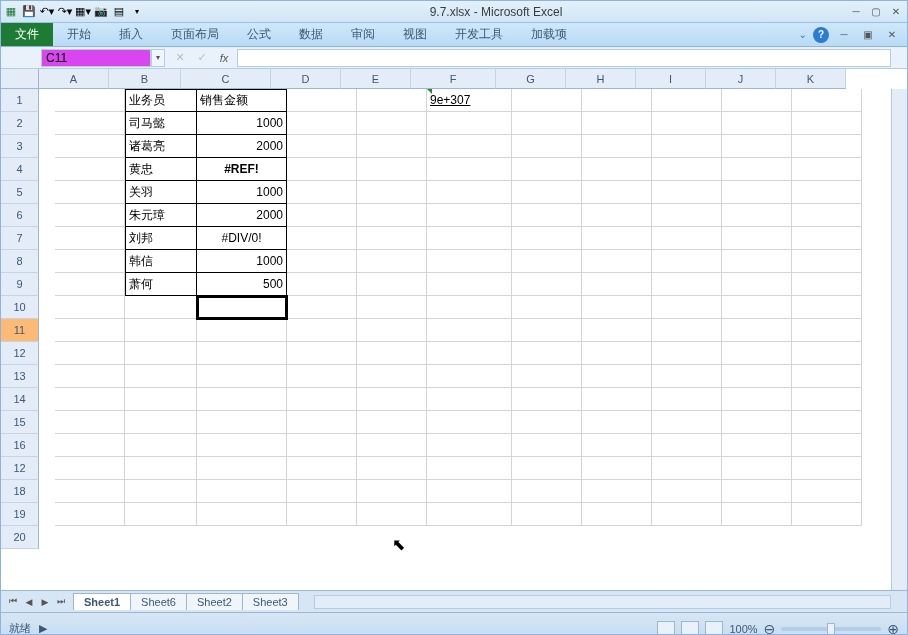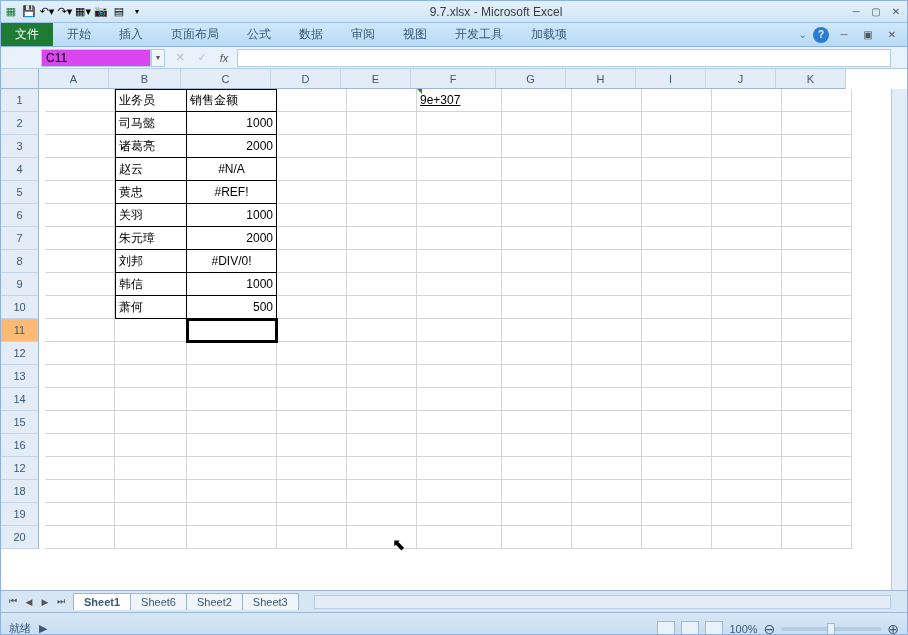--- a/index.html
+++ b/index.html
@@ -21,21 +21,21 @@
 .fx-group{display:flex;align-items:center;margin-left:6px;gap:4px}
 .fx-btn{width:18px;height:18px;display:flex;align-items:center;justify-content:center;font-size:11px;color:#555}
 .fx-input{flex:1;height:18px;background:#fff;border:1px solid #b5cde3;margin-left:4px;margin-right:16px}
 .grid-wrap{position:relative;height:521px;overflow:hidden;background:#fff}
 .corner{position:absolute;left:0;top:0;width:38px;height:20px;background:#e4ecf7;border-right:1px solid #9eb6ce;border-bottom:1px solid #9eb6ce}
 .colhdrs{position:absolute;left:38px;top:0;height:20px;display:flex}
 .colhdr{height:20px;background:#e4ecf7;border-right:1px solid #c3d4e8;border-bottom:1px solid #9eb6ce;display:flex;align-items:center;justify-content:center;color:#3b5976;font-size:11px}
 .rowhdrs{position:absolute;left:0;top:20px;width:38px}
 .rowhdr{width:38px;height:23px;background:#e4ecf7;border-right:1px solid #9eb6ce;border-bottom:1px solid #c3d4e8;display:flex;align-items:center;justify-content:center;color:#3b5976;font-size:11px}
 .rowhdr.sel{background:#fdba74}
-.cells{position:absolute;left:44px;top:20px}
+.cells{position:absolute;left:54px;top:20px}
 .row{display:flex;height:23px}
 .cell{height:23px;border-right:1px solid #d4d4d4;border-bottom:1px solid #d4d4d4;display:flex;align-items:center;padding:0 3px;overflow:hidden;white-space:nowrap;background:#fff}
 .bord-t{border-top:1px solid #000}
 .bord-l{border-left:1px solid #000}
 .bord-r{border-right:1px solid #000}
 .bord-b{border-bottom:1px solid #000}
 .num{justify-content:flex-end}
 .ctr{justify-content:center}
 .sel-cell{outline:3px solid #000;outline-offset:-2px;z-index:5;position:relative}
 .tri{position:absolute;width:0;height:0;border-left:5px solid transparent;border-top:5px solid #2a8a2a;left:0;top:0}
@@ -195,40 +195,23 @@
         <div class="cell" style="width: 85px;"></div>
         <div class="cell" style="width: 70px;"></div>
         <div class="cell" style="width: 70px;"></div>
         <div class="cell" style="width: 70px;"></div>
         <div class="cell" style="width: 70px;"></div>
         <div class="cell" style="width: 70px;"></div>
       </div>
       <div class="row">
         <div class="cell" style="width: 70px;"></div>
         <div class="cell bord-l bord-r bord-b" style="width: 72px;">
-          <span>赵云</span>
-        </div>
-        <div class="cell bord-r bord-b ctr" style="width: 90px;">
-          <span>#N/A</span>
-        </div>
-        <div class="cell" style="width: 70px;"></div>
-        <div class="cell" style="width: 70px;"></div>
-        <div class="cell" style="width: 85px;"></div>
-        <div class="cell" style="width: 70px;"></div>
-        <div class="cell" style="width: 70px;"></div>
-        <div class="cell" style="width: 70px;"></div>
-        <div class="cell" style="width: 70px;"></div>
-        <div class="cell" style="width: 70px;"></div>
-      </div>
-      <div class="row">
-        <div class="cell" style="width: 70px;"></div>
-        <div class="cell bord-l bord-r bord-b" style="width: 72px;">
           <span>黄忠</span>
         </div>
-        <div class="cell bord-r bord-b ctr" style="width: 90px;">
+        <div class="cell bord-r bord-b ctr" style="width: 90px; font-weight: bold;">
           <span>#REF!</span>
         </div>
         <div class="cell" style="width: 70px;"></div>
         <div class="cell" style="width: 70px;"></div>
         <div class="cell" style="width: 85px;"></div>
         <div class="cell" style="width: 70px;"></div>
         <div class="cell" style="width: 70px;"></div>
         <div class="cell" style="width: 70px;"></div>
         <div class="cell" style="width: 70px;"></div>
         <div class="cell" style="width: 70px;"></div>

